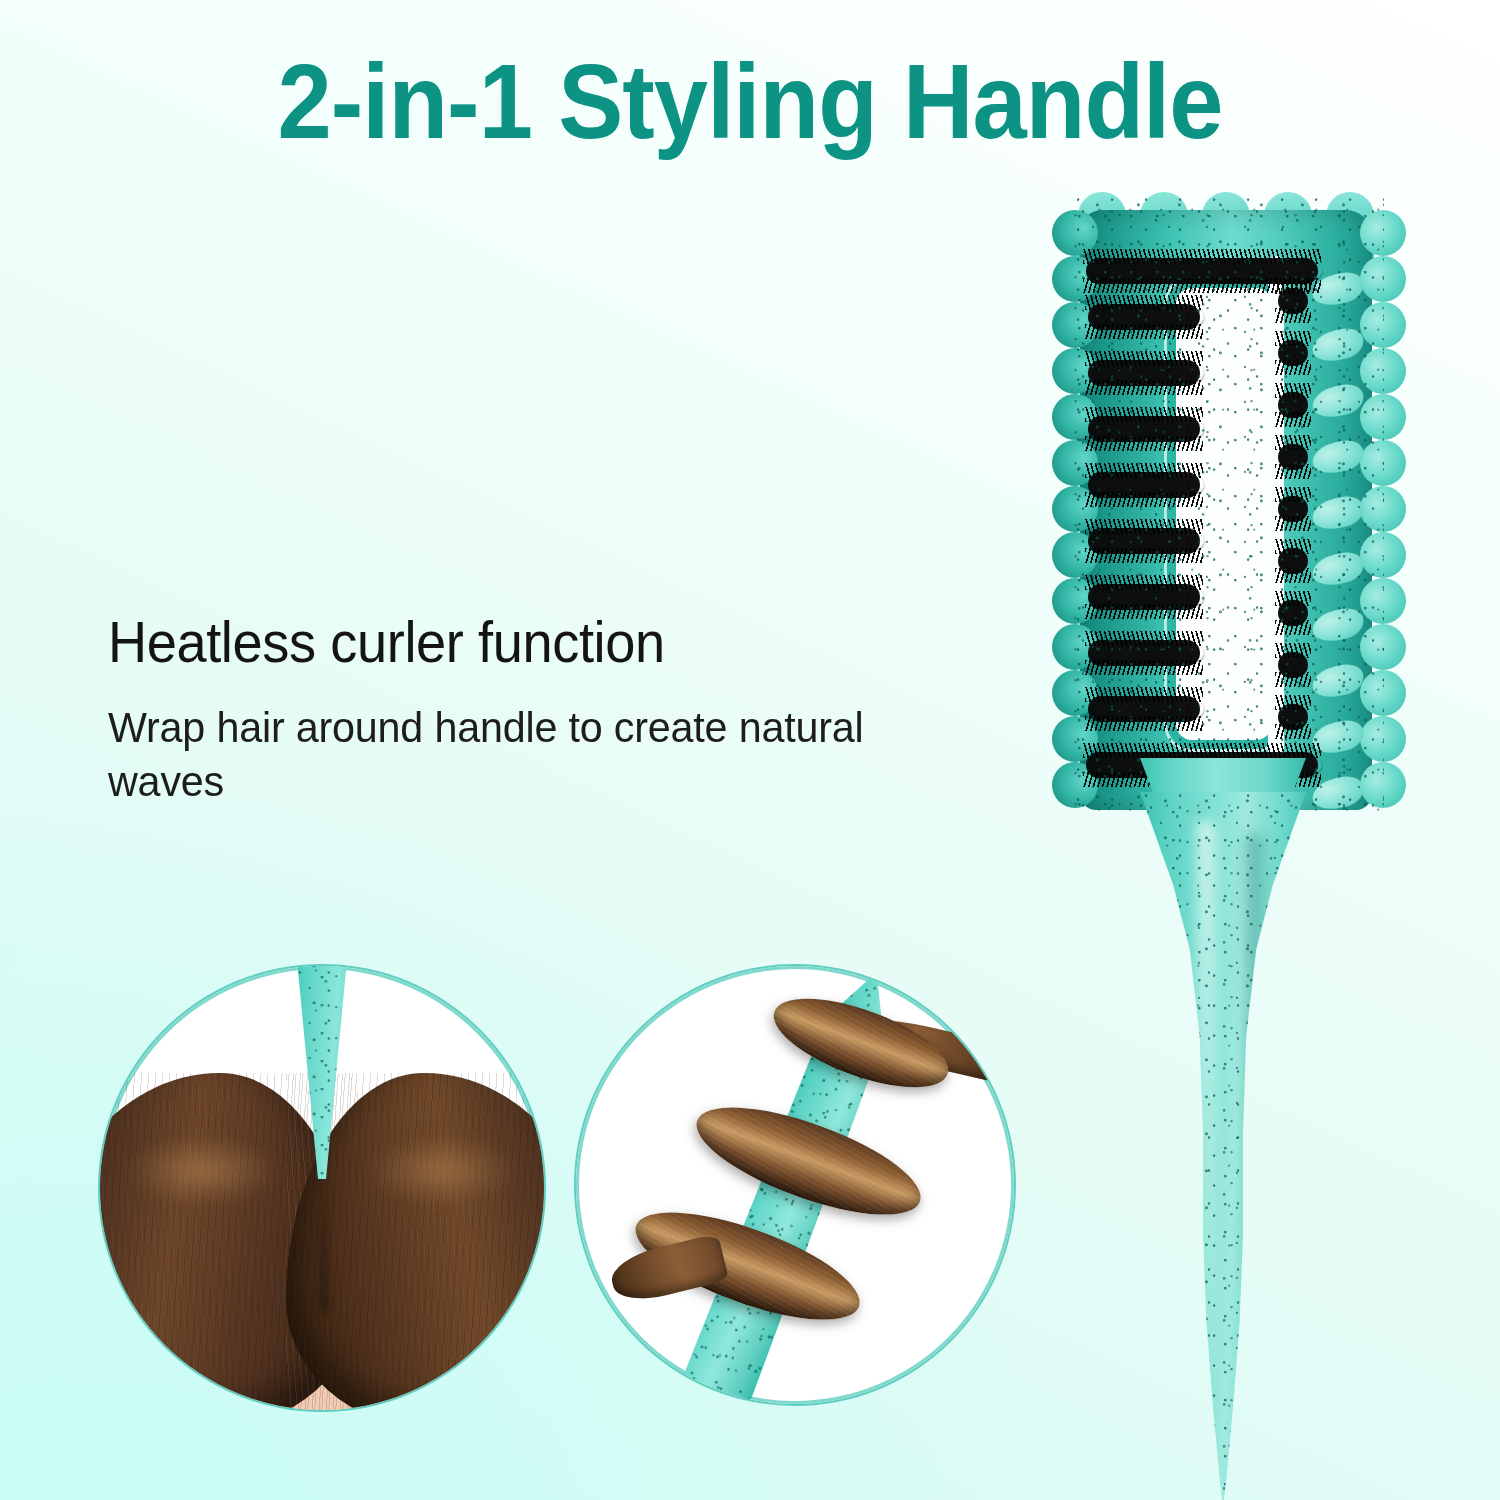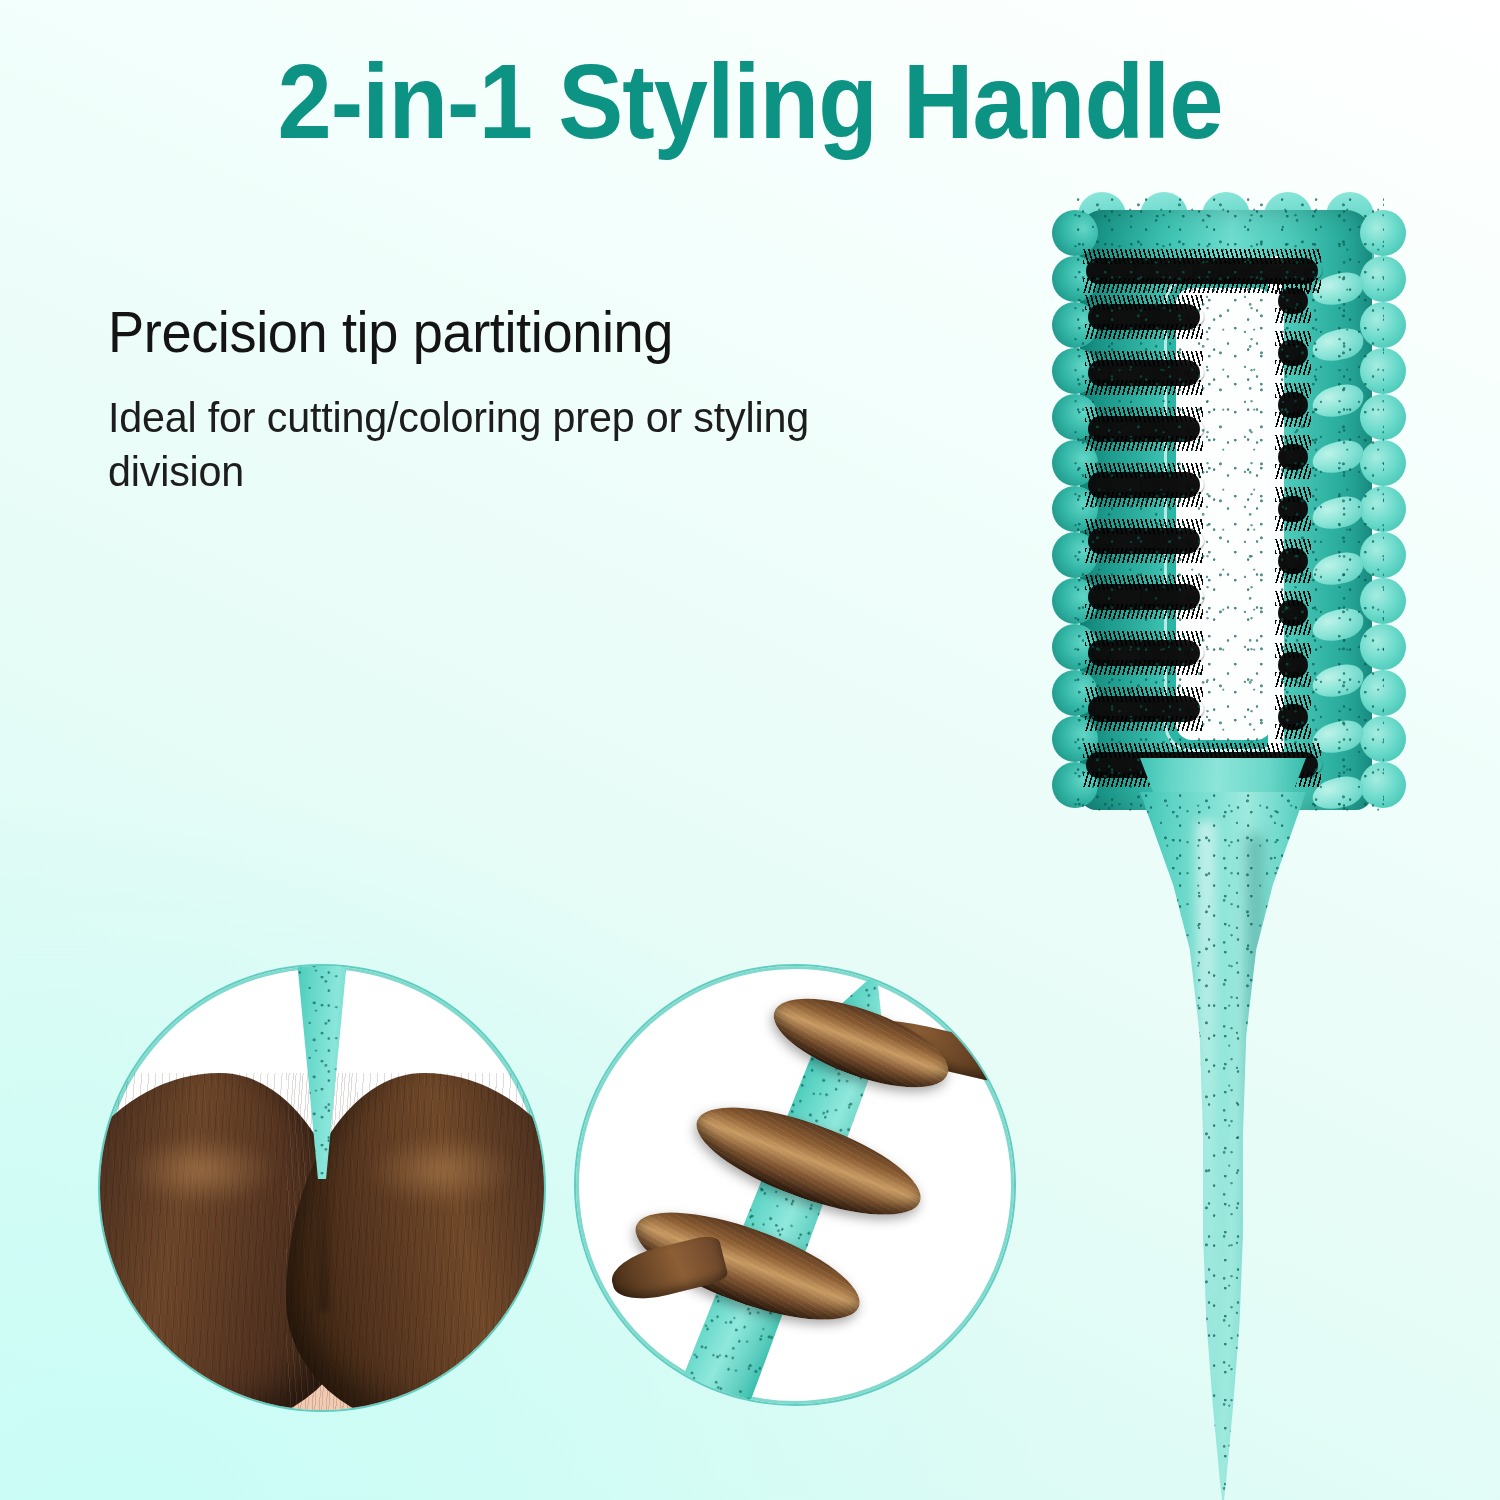--- a/index.html
+++ b/index.html
@@ -413,25 +413,25 @@
 
   .hidden-text { position: absolute; width: 1px; height: 1px; overflow: hidden; opacity: 0; }
 </style>
 </head>
 <body>
 
 <div id="page">
 
   <div id="title">2-in-1 Styling Handle</div>
 
-  <div class="feature" id="feature-1">
-    <div class="feature-heading">Precision tip partitioning</div>
-    <div class="feature-body">Ideal for cutting/coloring prep or styling division</div>
+
+  <div class="feature" id="feature-2">
+    <div class="feature-heading">Heatless curler function</div>
+    <div class="feature-body">Wrap hair around handle to create natural waves</div>
   </div>
-
 
   <div class="photo-circle" id="circle-left">
     <div class="photo-inner">
       <div class="scalp"></div>
       <div class="hair-mass hair-left">
         <div class="hair-strands"></div>
       </div>
       <div class="hair-mass hair-right">
         <div class="hair-strands"></div>
       </div>

